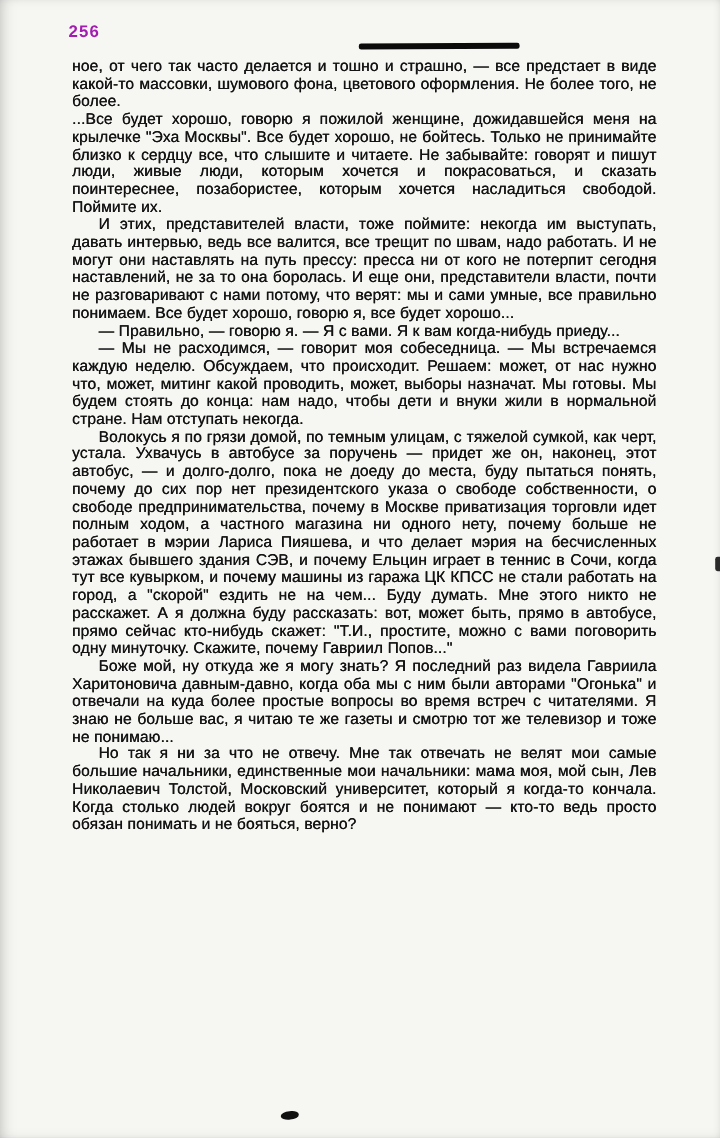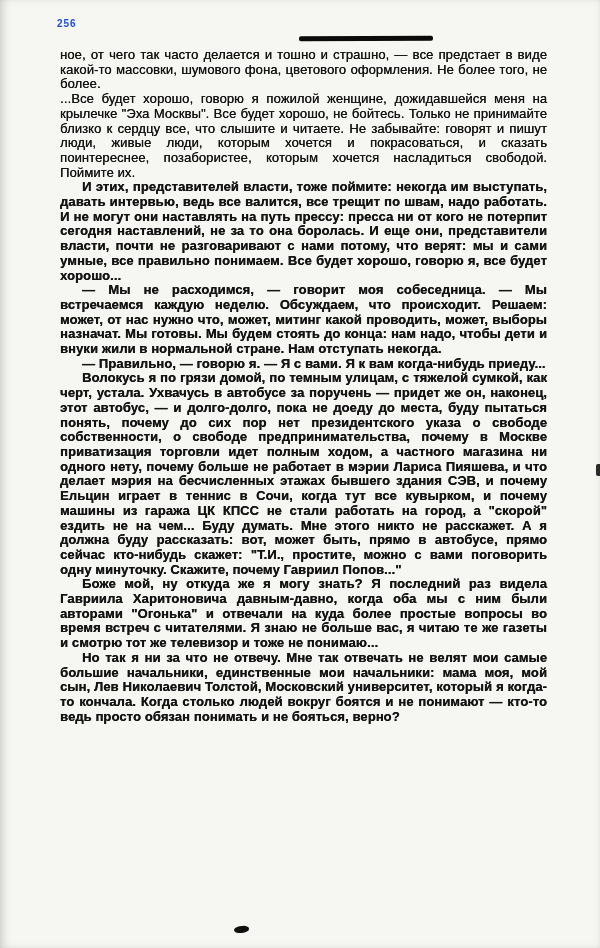--- a/index.html
+++ b/index.html
@@ -12,24 +12,24 @@
     position: relative;
     width: 600px; height: 948px;
     background: #f6f6f3;
     overflow: hidden;
     box-shadow: inset 6px 0 14px -8px rgba(0,0,0,0.35), inset -4px 0 10px -8px rgba(0,0,0,0.25);
     color: #161616;
   }
   .page-num {
     position: absolute;
     left: 57px; top: 18px;
-    font-size: 10px;
+    font-size: 14px;
     font-weight: bold;
     letter-spacing: 1px;
-    color: #1d4ed8;
+    color: #a21caf;
   }
   .scan-bar {
     position: absolute;
     left: 299px; top: 36px;
     width: 134px; height: 5px;
     background: #0b0b0b;
     border-radius: 2px;
     transform: rotate(-0.3deg);
   }
   .text-block {
@@ -37,21 +37,21 @@
     left: 60px; top: 48px;
     width: 487px;
     text-align: justify;
     font-size: 13px;
     line-height: 14.7px;
     letter-spacing: 0.1px;
     color: #141414;
     text-shadow: 0.25px 0 0 currentColor; 
   }
   .text-block p.para { margin: 0; }
-  .text-block p.para.indent { text-indent: 22px; font-weight: bold; }
+  .text-block p.para.indent { text-indent: 22px; }
   .ink-smudge {
     position: absolute;
     left: 234px; top: 926px;
     width: 15px; height: 7px;
     background: #101010;
     border-radius: 50% 40% 50% 45%;
     transform: rotate(-4deg);
   }
   .edge-mark {
     position: absolute;
@@ -66,22 +66,22 @@
 
 <div class="page">
   <div class="page-num">256</div>
 
   <div class="scan-bar"></div>
 
   <div class="text-block">
       <p class="para">ное, от чего так часто делается и тошно и страшно, — все предстает в виде какой-то массовки, шумового фона, цветового оформления. Не более того, не более.</p>
       <p class="para">...Все будет хорошо, говорю я пожилой женщине, дожидавшейся меня на крылечке "Эха Москвы". Все будет хорошо, не бойтесь. Только не принимайте близко к сердцу все, что слышите и читаете. Не забывайте: говорят и пишут люди, живые люди, которым хочется и покрасоваться, и сказать поинтереснее, позабористее, которым хочется насладиться свободой. Поймите их.</p>
       <p class="para indent">И этих, представителей власти, тоже поймите: некогда им выступать, давать интервью, ведь все валится, все трещит по швам, надо работать. И не могут они наставлять на путь прессу: пресса ни от кого не потерпит сегодня наставлений, не за то она боролась. И еще они, представители власти, почти не разговаривают с нами потому, что верят: мы и сами умные, все правильно понимаем. Все будет хорошо, говорю я, все будет хорошо...</p>
+      <p class="para indent">— Правильно, — говорю я. — Я с вами. Я к вам когда-нибудь приеду...</p>
       <p class="para indent">— Мы не расходимся, — говорит моя собеседница. — Мы встречаемся каждую неделю. Обсуждаем, что происходит. Решаем: может, от нас нужно что, может, митинг какой проводить, может, выборы назначат. Мы готовы. Мы будем стоять до конца: нам надо, чтобы дети и внуки жили в нормальной стране. Нам отступать некогда.</p>
-      <p class="para indent">— Правильно, — говорю я. — Я с вами. Я к вам когда-нибудь приеду...</p>
       <p class="para indent">Волокусь я по грязи домой, по темным улицам, с тяжелой сумкой, как черт, устала. Ухвачусь в автобусе за поручень — придет же он, наконец, этот автобус, — и долго-долго, пока не доеду до места, буду пытаться понять, почему до сих пор нет президентского указа о свободе собственности, о свободе предпринимательства, почему в Москве приватизация торговли идет полным ходом, а частного магазина ни одного нету, почему больше не работает в мэрии Лариса Пияшева, и что делает мэрия на бесчисленных этажах бывшего здания СЭВ, и почему Ельцин играет в теннис в Сочи, когда тут все кувырком, и почему машины из гаража ЦК КПСС не стали работать на город, а "скорой" ездить не на чем... Буду думать. Мне этого никто не расскажет. А я должна буду рассказать: вот, может быть, прямо в автобусе, прямо сейчас кто-нибудь скажет: "Т.И., простите, можно с вами поговорить одну минуточку. Скажите, почему Гавриил Попов..."</p>
       <p class="para indent">Боже мой, ну откуда же я могу знать? Я последний раз видела Гавриила Харитоновича давным-давно, когда оба мы с ним были авторами "Огонька" и отвечали на куда более простые вопросы во время встреч с читателями. Я знаю не больше вас, я читаю те же газеты и смотрю тот же телевизор и тоже не понимаю...</p>
       <p class="para indent">Но так я ни за что не отвечу. Мне так отвечать не велят мои самые большие начальники, единственные мои начальники: мама моя, мой сын, Лев Николаевич Толстой, Московский университет, который я когда-то кончала. Когда столько людей вокруг боятся и не понимают — кто-то ведь просто обязан понимать и не бояться, верно?</p>
     </div>
 
   <div class="ink-smudge"></div>
 
   <div class="edge-mark"></div>
 </div>
 

